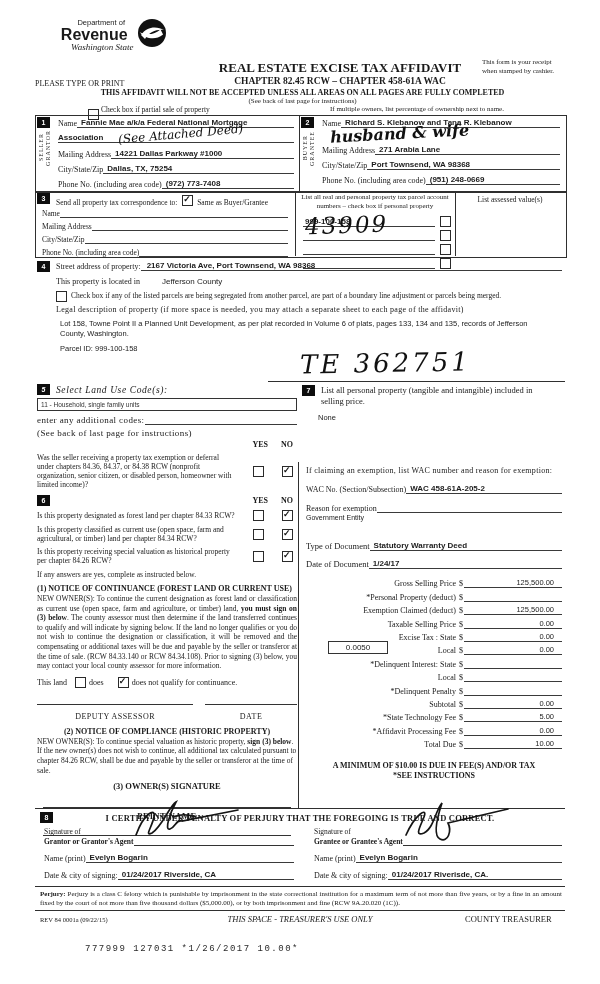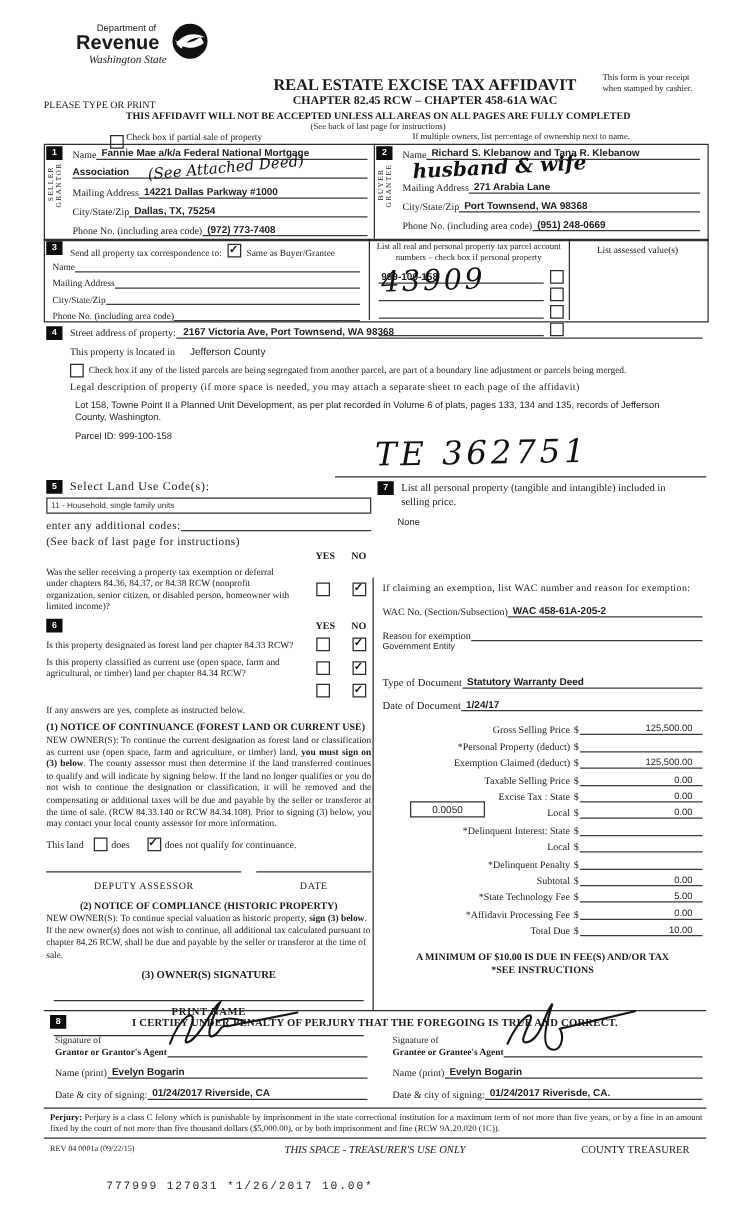--- a/index.html
+++ b/index.html
@@ -206,39 +206,39 @@
 
   
   <span class="numbox abs" style="left:37px;top:261px;">4</span>
   <div class="abs frow" style="left:56px;top:261px;width:506px;font-size:8px;">
     <span class="lbl serif">Street address of property:</span>
     <span class="val tv" style="flex:0 0 auto;border-bottom:1px solid #3a3a3a;padding:0 8px 0 6px;">2167 Victoria Ave, Port Townsend, WA 98368</span>
     <span class="val fl"></span>
   </div>
   <div class="abs" style="left:56px;top:277px;font-size:8px;">
     <span class="serif">This property is located in</span>
-    <span class="tvn" style="margin-left:10px;font-size:8px;">Jefferson County</span>
+    <span class="tvn" style="margin-left:20px;font-size:8px;">Jefferson County</span>
   </div>
   <div class="abs" style="left:56px;top:291px;display:flex;align-items:flex-start;width:505px;">
     <span class="cb"></span>
     <span class="serif" style="font-size:7.5px;margin-left:4px;">Check box if any of the listed parcels are being segregated from another parcel, are part of a boundary line adjustment or parcels being merged.</span>
   </div>
   <div class="abs serif" style="left:56px;top:305px;font-size:8px;letter-spacing:0.3px;">Legal description of property (if more space is needed, you may attach a separate sheet to each page of the affidavit)</div>
   <div class="abs tvn" style="left:60px;top:319px;width:480px;line-height:9.5px;">Lot 158, Towne Point II a Planned Unit Development, as per plat recorded in Volume 6 of plats, pages 133, 134 and 135, records of Jefferson County, Washington.</div>
   <div class="abs tvn" style="left:60px;top:344px;">Parcel ID: 999-100-158</div>
 
   <span class="abs hand" style="left:300px;top:348px;font-size:26px;letter-spacing:3px;transform:rotate(-1deg);white-space:nowrap;">TE 362751</span>
   <div class="hr" style="left:268px;top:381px;width:297px;"></div>
 
   
   <div class="vr" style="left:298px;top:462px;height:346px;"></div>
 
   
   <div class="abs" style="left:37px;top:384px;width:260px;">
-    <div style="display:flex;align-items:center;">
+    <div style="display:flex;align-items:center;font-style:italic;">
       <span class="numbox">5</span>
       <span class="serif" style="font-size:9.5px;letter-spacing:0.6px;margin-left:6px;">Select Land Use Code(s):</span>
     </div>
     <div style="border:1px solid #333;height:11px;margin-top:3px;display:flex;align-items:center;padding-left:3px;">
       <span class="sans" style="font-size:6.5px;color:#333;">11 - Household, single family units</span>
     </div>
     <div class="frow" style="font-size:9px;margin-top:4px;">
       <span class="lbl serif" style="letter-spacing:0.4px;">enter any additional codes:</span>
       <span class="val fl"></span>
     </div>
@@ -263,20 +263,21 @@
       <span class="qtext serif">Is this property designated as forest land per chapter 84.33 RCW?</span>
       <span class="cb qy"></span>
       <span class="cb qn checked"></span>
     </div>
     <div class="qrow">
       <span class="qtext serif">Is this property classified as current use (open space, farm and agricultural, or timber) land per chapter 84.34 RCW?</span>
       <span class="cb qy"></span>
       <span class="cb qn checked"></span>
     </div>
     <div class="qrow">
+      <span class="qtext serif">Is this property receiving special valuation as historical property per chapter 84.26 RCW?</span>
       <span class="cb qy"></span>
       <span class="cb qn checked"></span>
     </div>
 
     <div class="serif" style="font-size:7.5px;margin-top:5px;">If any answers are yes, complete as instructed below.</div>
 
     <div class="serif b" style="font-size:8px;margin-top:5px;">(1) NOTICE OF CONTINUANCE  (FOREST LAND OR CURRENT USE)</div>
     <div class="serif" style="font-size:7.5px;line-height:9.6px;text-align:justify;margin-top:1px;">
       <span>NEW OWNER(S): To continue the current designation as forest land or classification as current use (open space, farm and agriculture, or timber) land, </span><span class="b">you must sign on (3) below</span><span>. The county assessor must then determine if the land transferred continues to qualify and will indicate by signing below. If the land no longer qualifies or you do not wish to continue the designation or classification, it will be removed and the compensating or additional taxes will be due and payable by the seller or transferor at the time of sale. (RCW 84.33.140 or RCW 84.34.108). Prior to signing (3) below, you may contact your local county assessor for more information.</span>
     </div>

